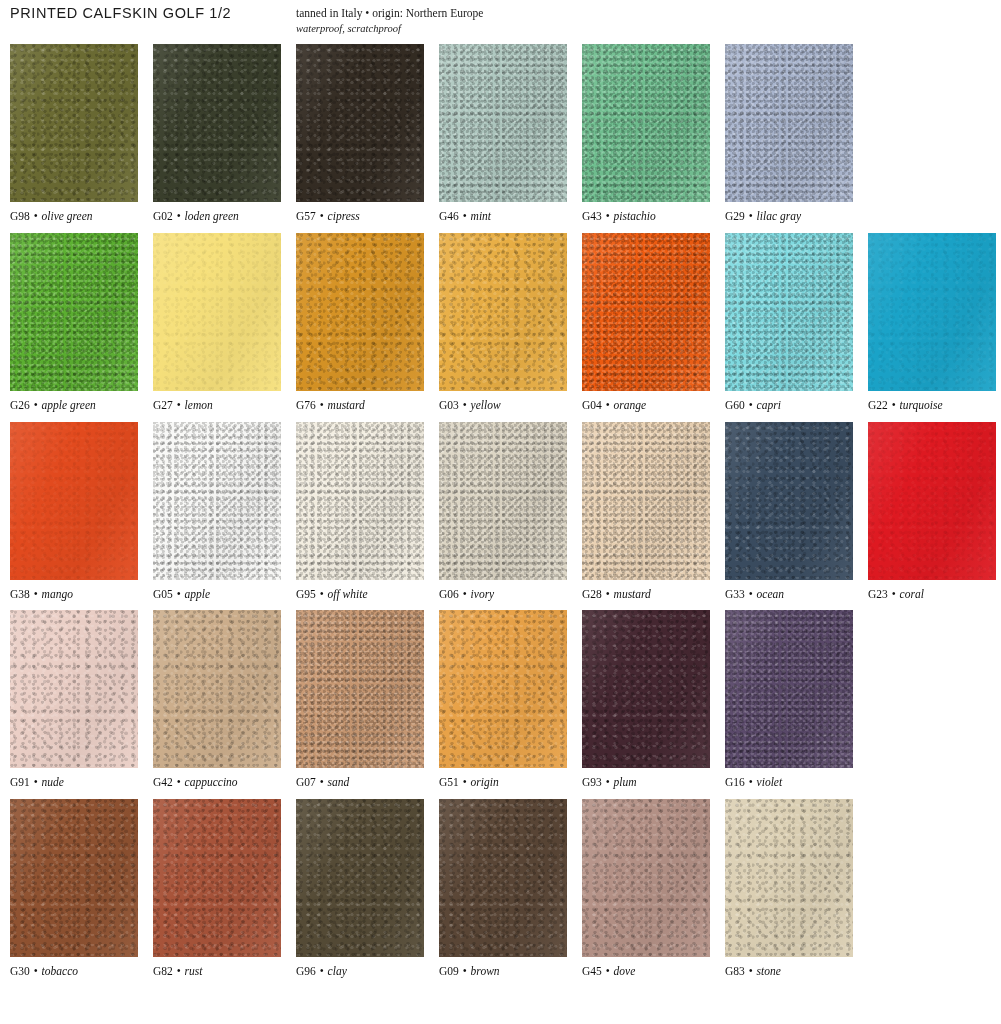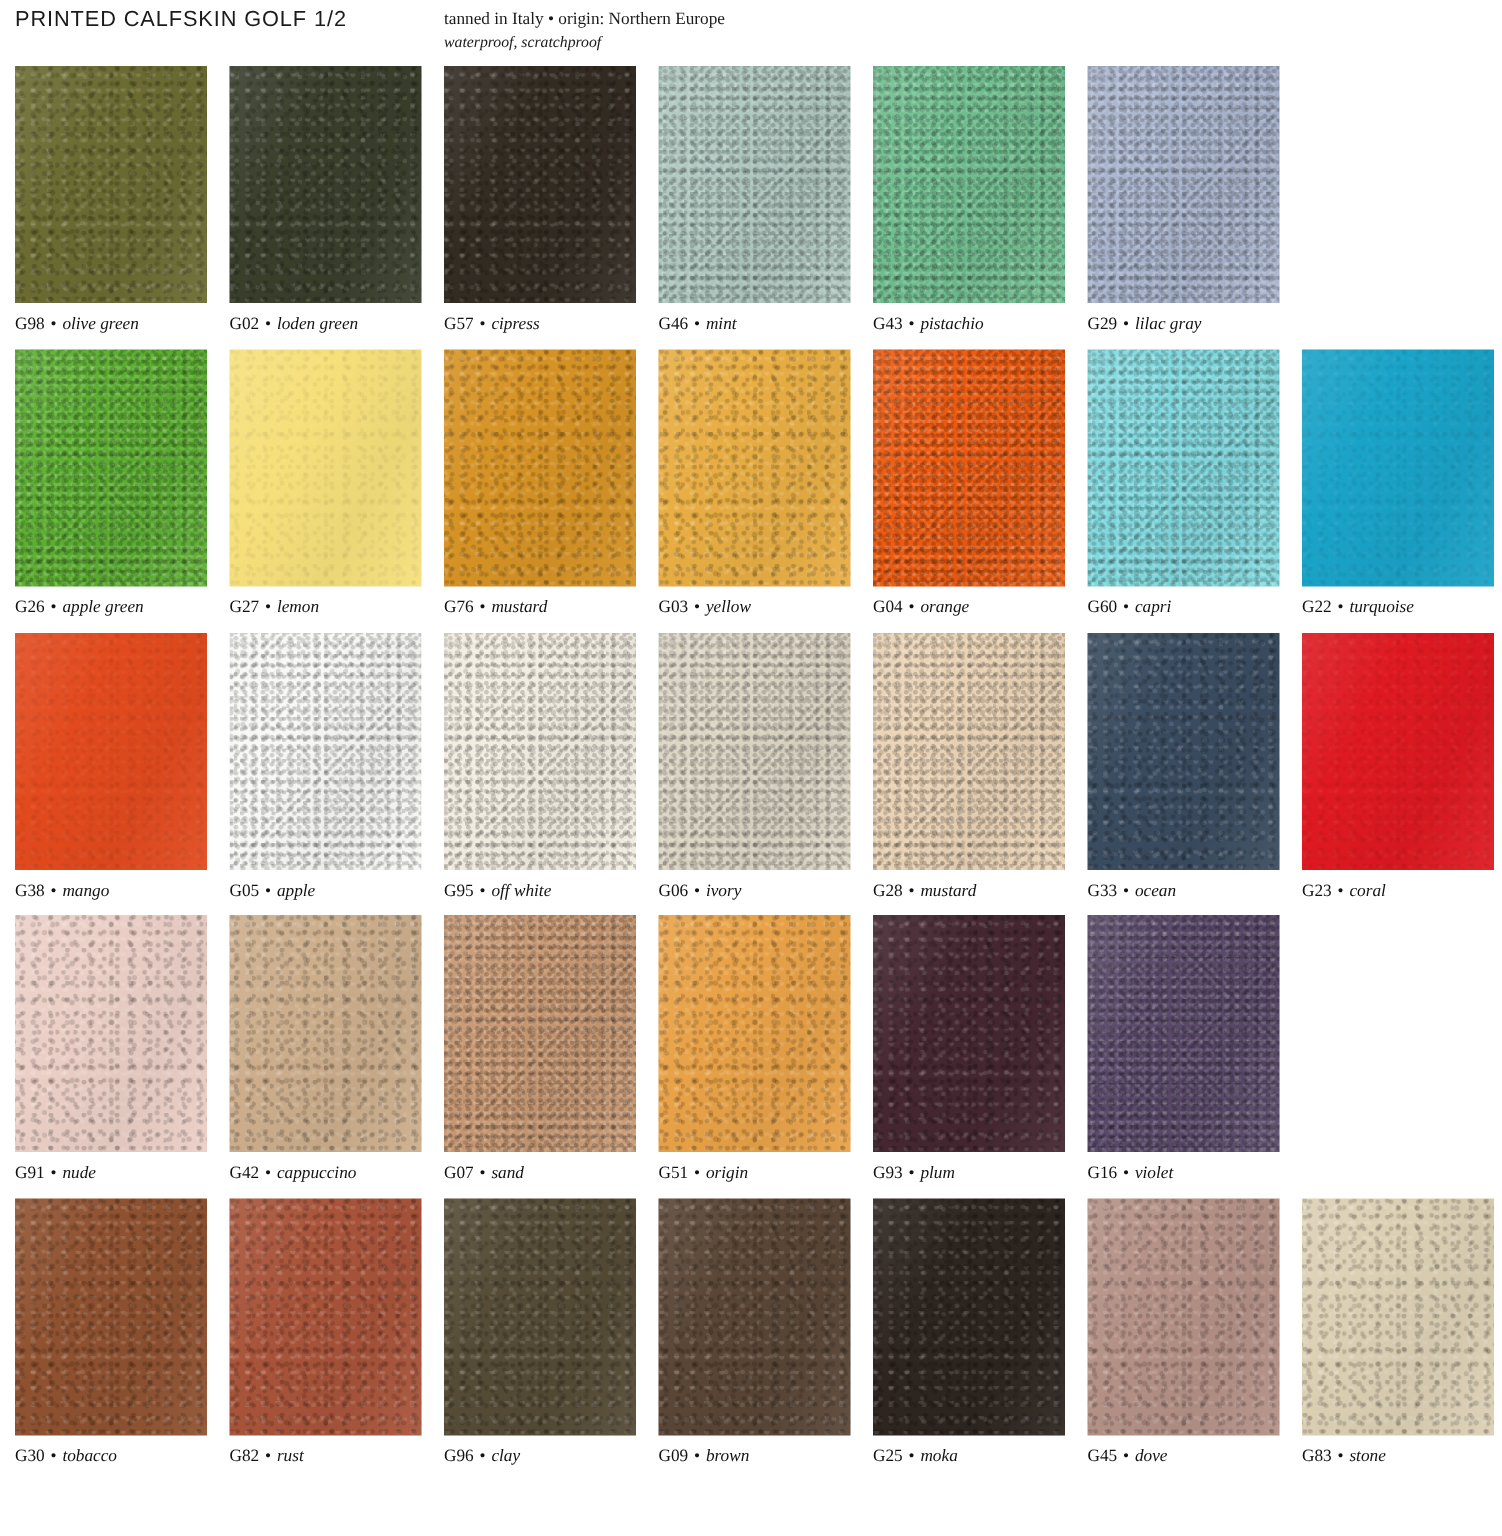--- a/index.html
+++ b/index.html
@@ -339,27 +339,20 @@
         <div class="label"><span class="code">G96</span><span class="dot"> • </span><span class="name">clay</span></div>
       </div>
       <div class="cell">
         <div class="swatch" style="background-color: rgb(90, 70, 54);">
           <div class="grain"></div>
           <div class="sheen"></div>
         </div>
         <div class="label"><span class="code">G09</span><span class="dot"> • </span><span class="name">brown</span></div>
       </div>
       <div class="cell">
-        <div class="swatch" style="background-color: rgb(46, 37, 32);">
-          <div class="grain"></div>
-          <div class="sheen"></div>
-        </div>
-        <div class="label"><span class="code">G25</span><span class="dot"> • </span><span class="name">moka</span></div>
-      </div>
-      <div class="cell">
         <div class="swatch" style="background-color: rgb(180, 145, 134);">
           <div class="grain"></div>
           <div class="sheen"></div>
         </div>
         <div class="label"><span class="code">G45</span><span class="dot"> • </span><span class="name">dove</span></div>
       </div>
       <div class="cell">
         <div class="swatch" style="background-color: rgb(220, 208, 180);">
           <div class="grain"></div>
           <div class="sheen"></div>

